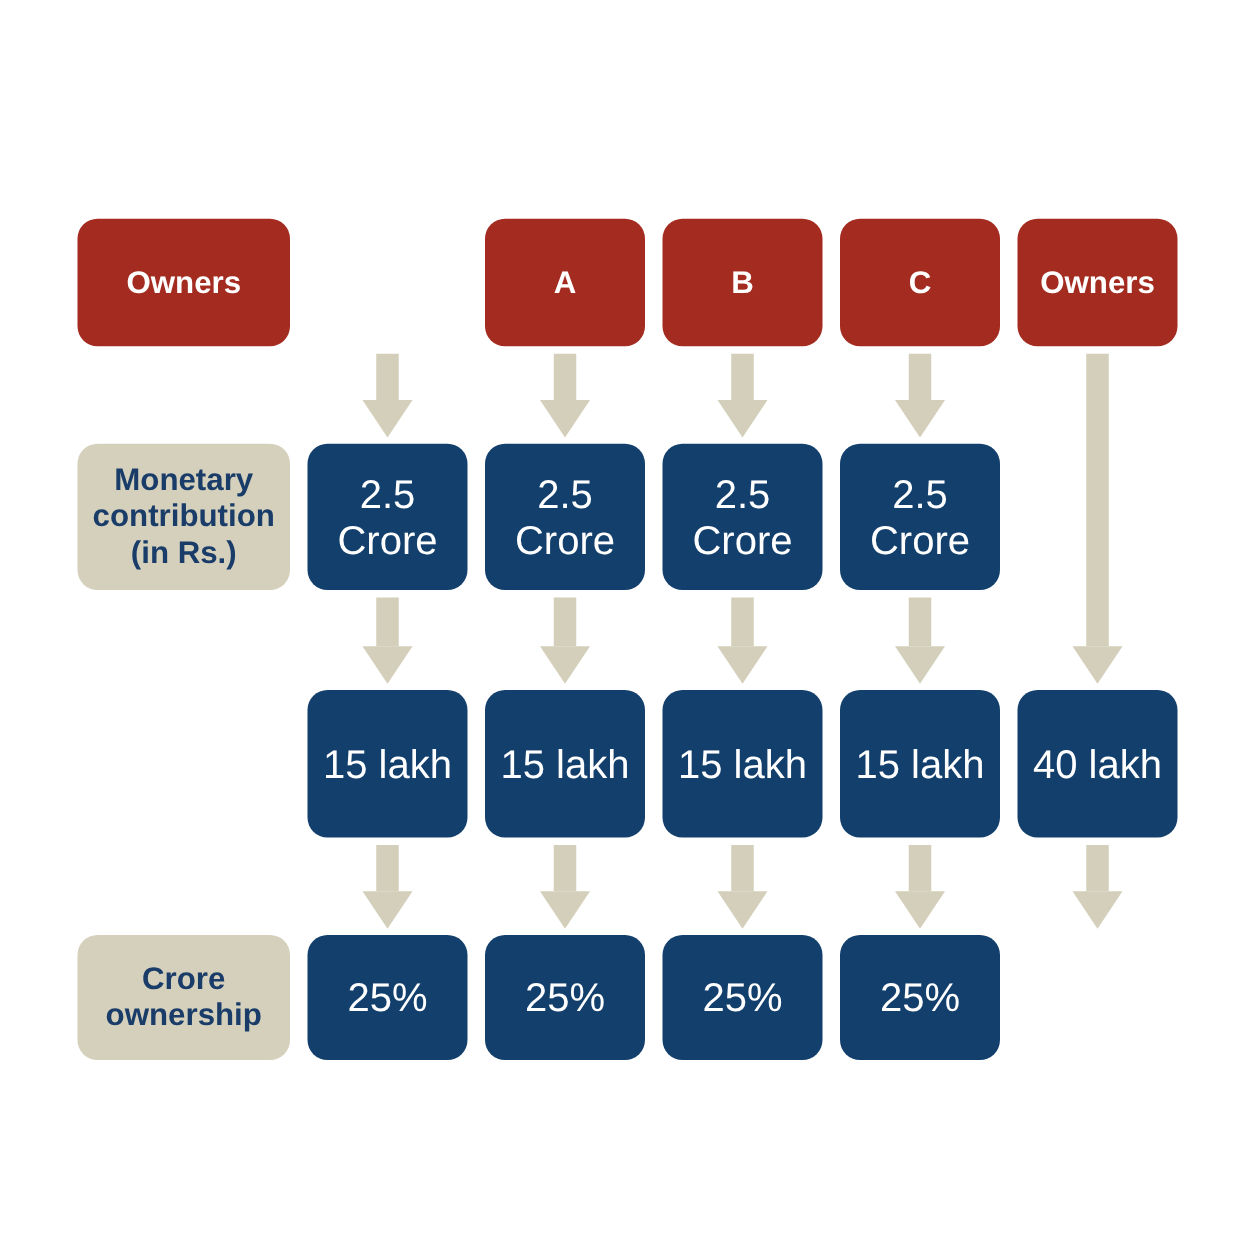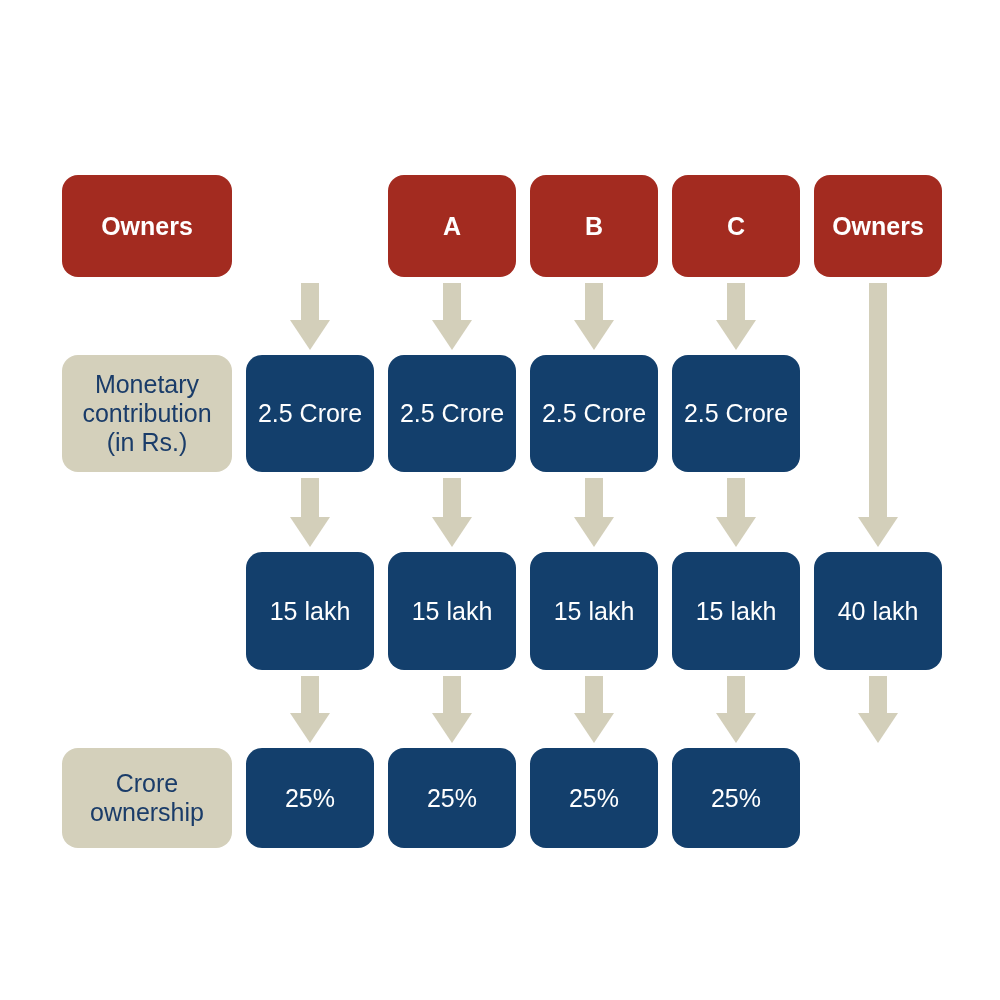--- a/index.html
+++ b/index.html
@@ -22,24 +22,24 @@
     grid-template-columns:170px repeat(5,128px);
     grid-template-rows:102px 78px 117px 80px 118px 78px 100px;
     column-gap:14px;
   }
   .box{
     border-radius:16px;
     display:flex;align-items:center;justify-content:center;
     text-align:center;
   }
   .box.red{background:var(--red);color:var(--value_text);font-weight:bold;font-size:25px;}
-  .box.blue{background:var(--blue);color:var(--value_text);font-size:25px;}
+  .box.blue{background:var(--blue);color:var(--value_text);font-size:32px;}
   .box.beige{
     background:var(--beige);color:var(--label_text);
-    font-weight:normal;font-size:25px;line-height:1.16;white-space:pre-line;
+    font-weight:bold;font-size:25px;line-height:1.16;white-space:pre-line;
   }
   .arrow{
     display:flex;flex-direction:column;align-items:center;
     justify-self:center;align-self:stretch;
     width:40px;box-sizing:border-box;padding:6px 0 5px;
   }
   .arrow .shaft{width:18px;flex:1 1 auto;background:var(--arrow);}
   .arrow .head{
     width:0;height:0;flex:0 0 auto;
     border-left:20px solid transparent;

